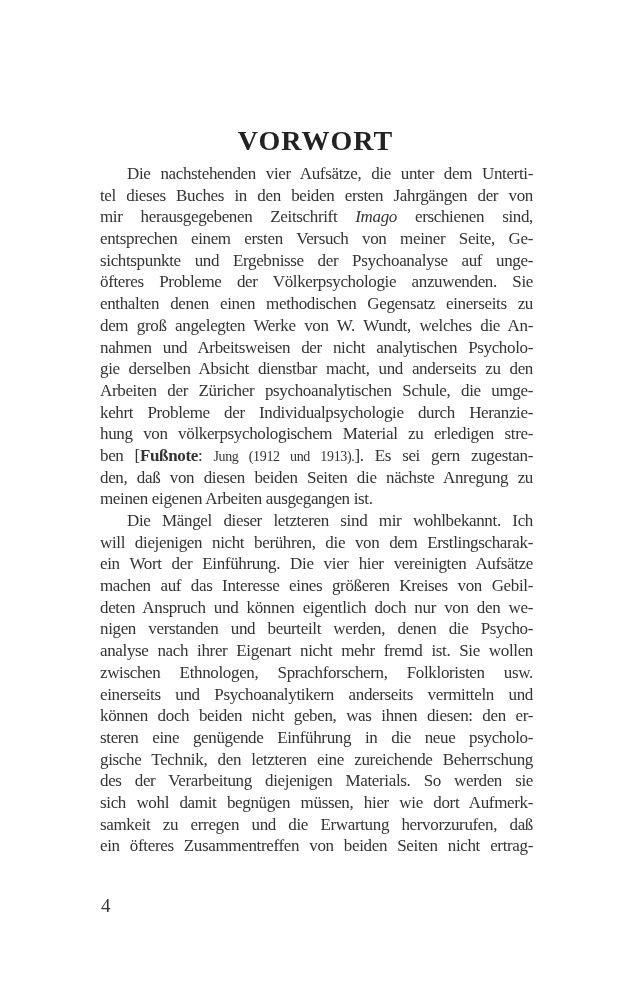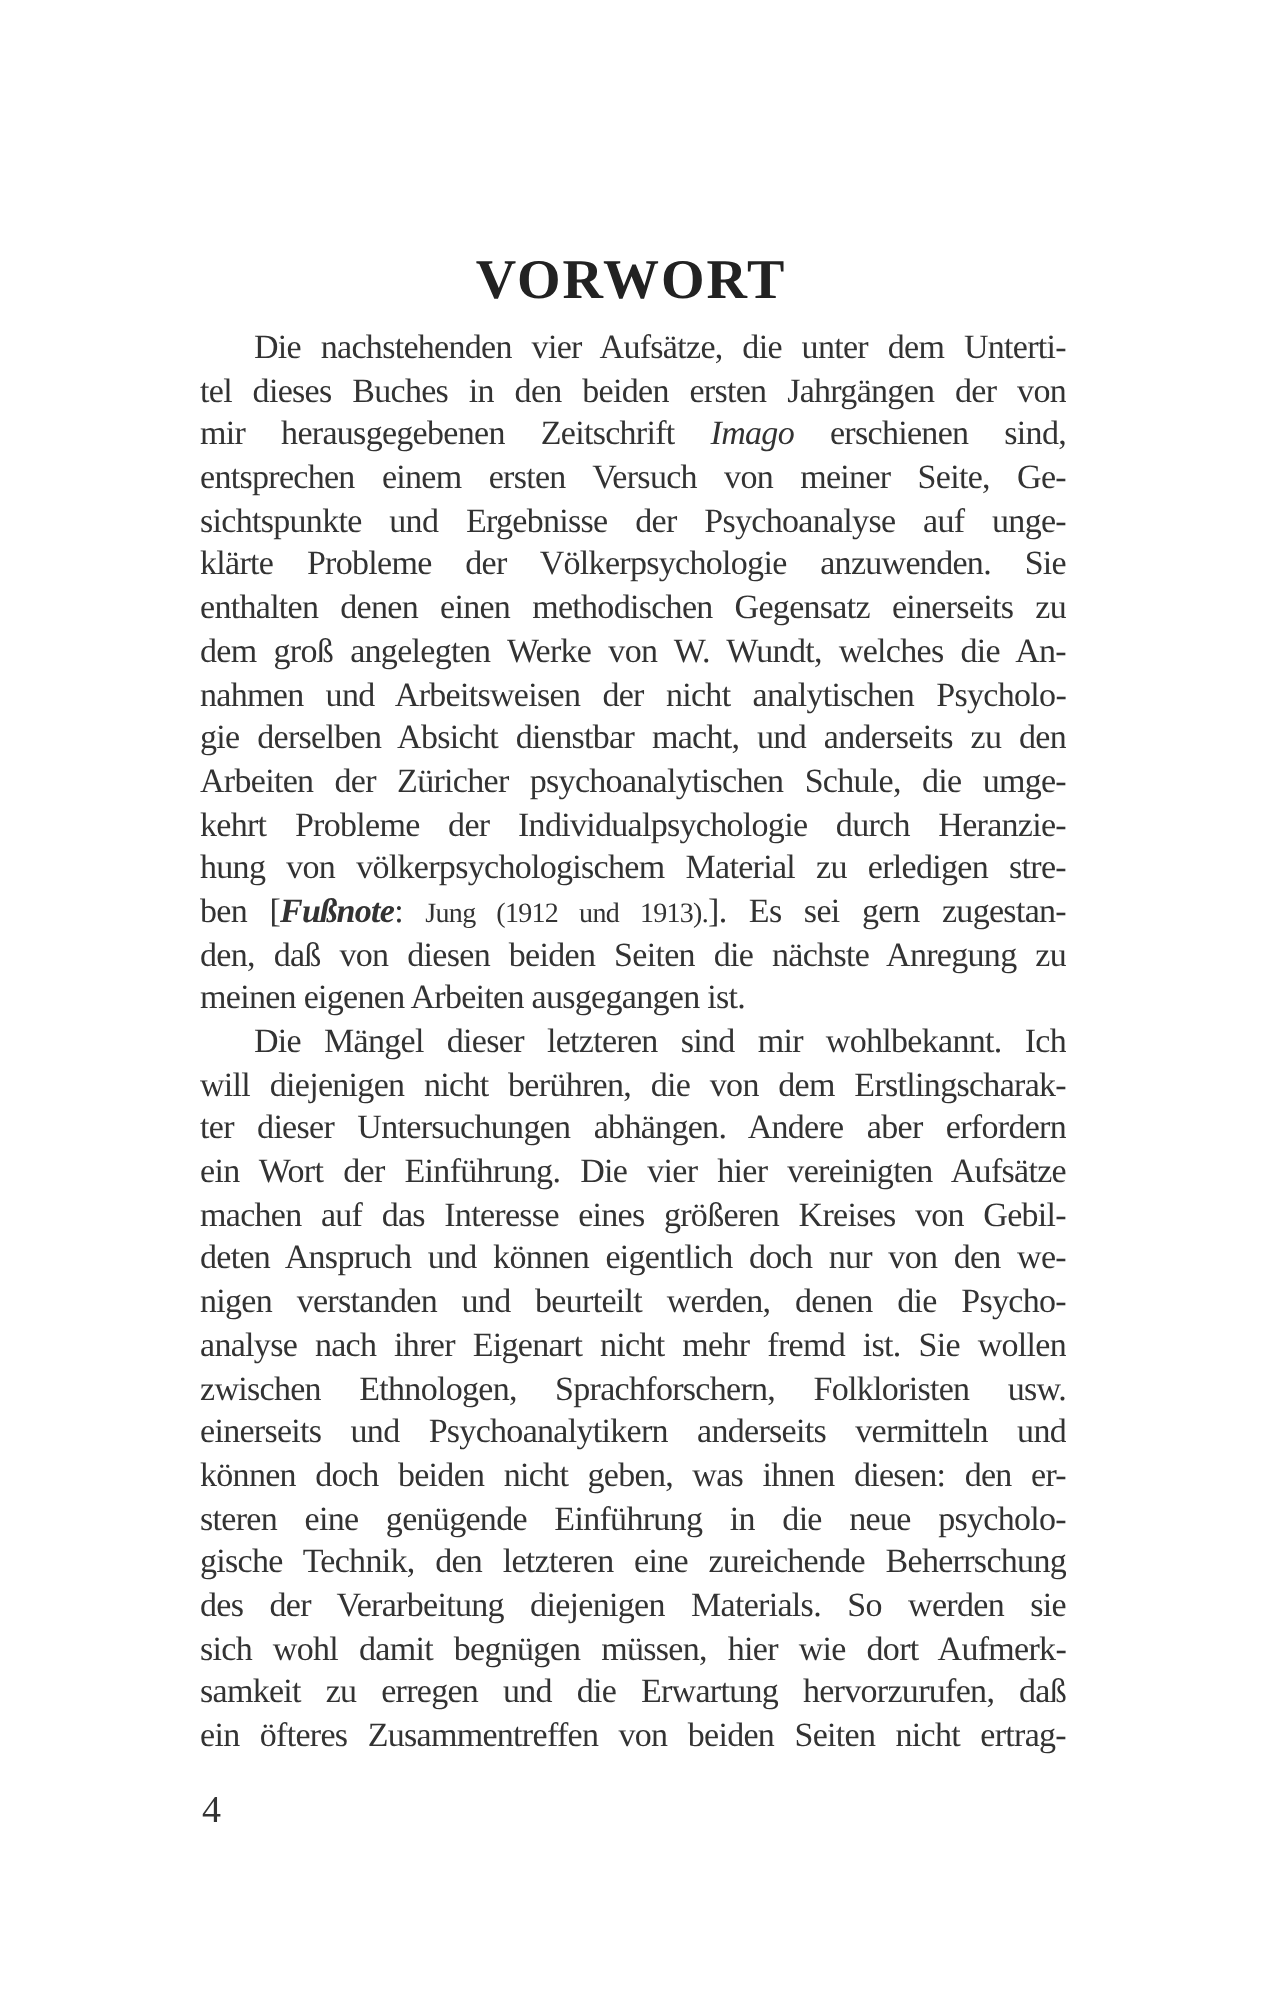--- a/index.html
+++ b/index.html
@@ -48,21 +48,21 @@
     text-align: justify;
     text-align-last: justify;
     overflow: hidden;
   }
   .line.indent {
     padding-left: 27px;
   }
   .line.ragged {
     text-align-last: left;
   }
-  .seg-bold { font-weight: bold; font-style: italic; }
+  .seg-bold { font-weight: bold; }
   .seg-italic { font-style: italic; }
   .seg-small { font-size: 14px; }
   .page-number {
     position: absolute;
     top: 895px;
     left: 101px;
     font-size: 19px;
     line-height: 22px;
     color: #333333;
   }
@@ -72,36 +72,35 @@
 
 <div class="page">
   <h1 class="title">VORWORT</h1>
   <div class="body-text">
       <div>
         <div class="line indent">Die nachstehenden vier Aufsätze, die unter dem Unterti-</div>
         <div class="line">tel dieses Buches in den beiden ersten Jahrgängen der von</div>
         <div class="line">mir herausgegebenen Zeitschrift <span class="seg-italic">Imago</span> erschienen sind,</div>
         <div class="line">entsprechen einem ersten Versuch von meiner Seite, Ge-</div>
         <div class="line">sichtspunkte und Ergebnisse der Psychoanalyse auf unge-</div>
-        <div class="line">klärte Probleme der Völkerpsychologie anzuwenden. Sie</div>
+        <div class="line">öfteres Probleme der Völkerpsychologie anzuwenden. Sie</div>
         <div class="line">enthalten denen einen methodischen Gegensatz einerseits zu</div>
         <div class="line">dem groß angelegten Werke von W. Wundt, welches die An-</div>
         <div class="line">nahmen und Arbeitsweisen der nicht analytischen Psycholo-</div>
         <div class="line">gie derselben Absicht dienstbar macht, und anderseits zu den</div>
         <div class="line">Arbeiten der Züricher psychoanalytischen Schule, die umge-</div>
         <div class="line">kehrt Probleme der Individualpsychologie durch Heranzie-</div>
         <div class="line">hung von völkerpsychologischem Material zu erledigen stre-</div>
         <div class="line">ben [<span class="seg-bold">Fußnote</span>: <span class="seg-small">Jung (1912 und 1913).</span>]. Es sei gern zugestan-</div>
         <div class="line">den, daß von diesen beiden Seiten die nächste Anregung zu</div>
         <div class="line ragged">meinen eigenen Arbeiten ausgegangen ist.</div>
       </div>
       <div>
         <div class="line indent">Die Mängel dieser letzteren sind mir wohlbekannt. Ich</div>
         <div class="line">will diejenigen nicht berühren, die von dem Erstlingscharak-</div>
-        <div class="line">ter dieser Untersuchungen abhängen. Andere aber erfordern</div>
         <div class="line">ein Wort der Einführung. Die vier hier vereinigten Aufsätze</div>
         <div class="line">machen auf das Interesse eines größeren Kreises von Gebil-</div>
         <div class="line">deten Anspruch und können eigentlich doch nur von den we-</div>
         <div class="line">nigen verstanden und beurteilt werden, denen die Psycho-</div>
         <div class="line">analyse nach ihrer Eigenart nicht mehr fremd ist. Sie wollen</div>
         <div class="line">zwischen Ethnologen, Sprachforschern, Folkloristen usw.</div>
         <div class="line">einerseits und Psychoanalytikern anderseits vermitteln und</div>
         <div class="line">können doch beiden nicht geben, was ihnen diesen: den er-</div>
         <div class="line">steren eine genügende Einführung in die neue psycholo-</div>
         <div class="line">gische Technik, den letzteren eine zureichende Beherrschung</div>

